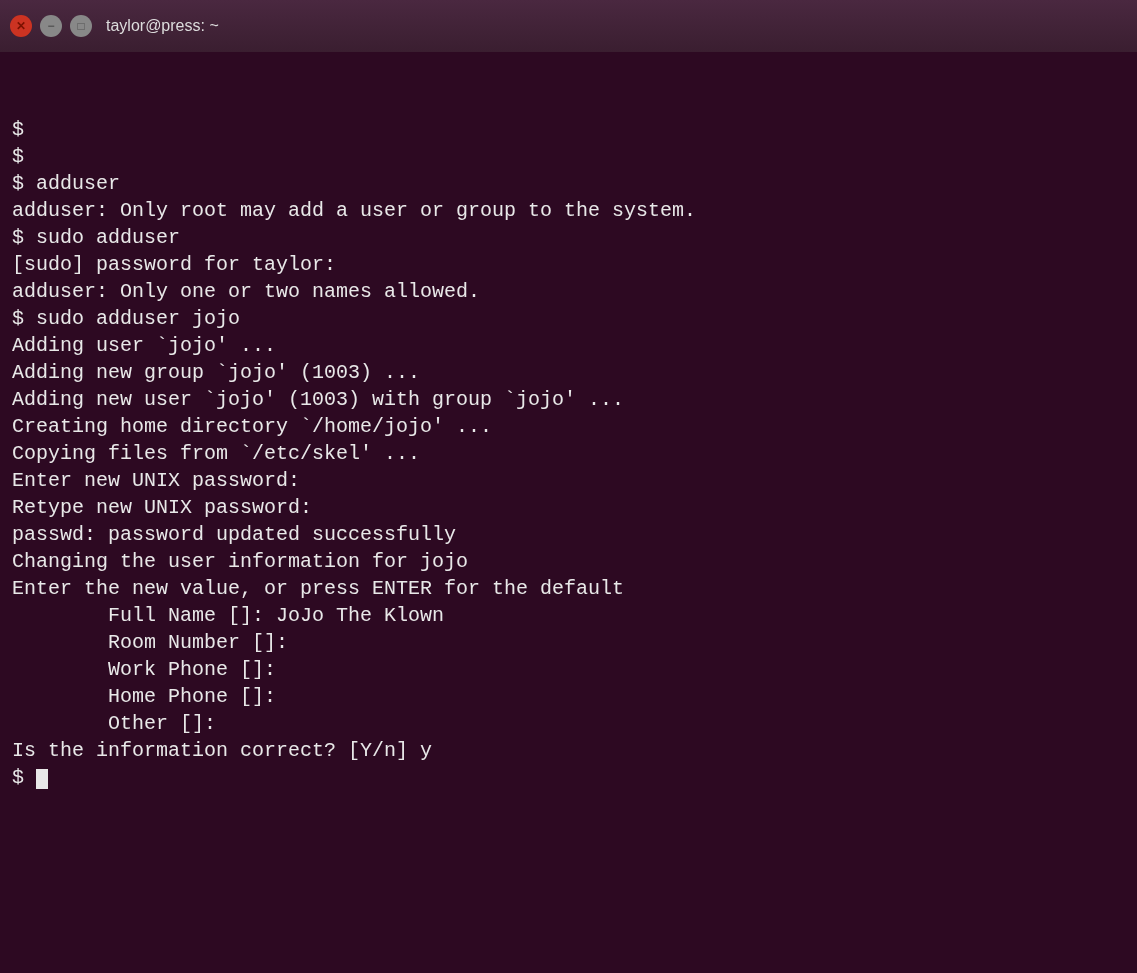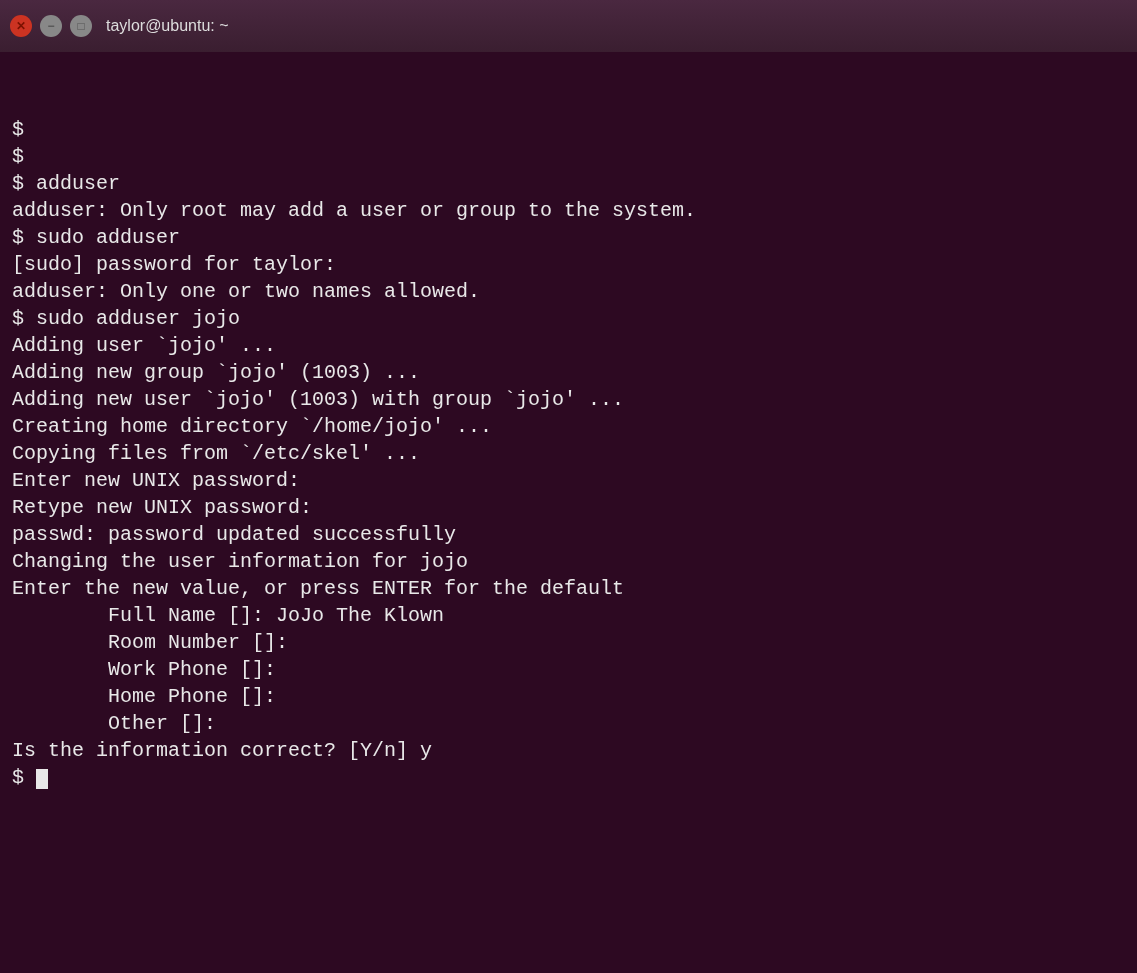--- a/index.html
+++ b/index.html
@@ -105,18 +105,18 @@
   <div class="titlebar">
     <button class="window-btn btn-close">
       <span>✕</span>
     </button>
     <button class="window-btn btn-minimize">
       <span>−</span>
     </button>
     <button class="window-btn btn-maximize">
       <span>□</span>
     </button>
-    <span class="title-text">taylor@ubuntu: ~</span>
+    <span class="title-text">taylor@press: ~</span>
   </div>
   <div class="terminal-body">
     <div id="terminal-lines"><span class="line">$</span><span class="line">$</span><span class="line">$ adduser</span><span class="line">adduser: Only root may add a user or group to the system.</span><span class="line">$ sudo adduser</span><span class="line">[sudo] password for taylor:</span><span class="line">adduser: Only one or two names allowed.</span><span class="line">$ sudo adduser jojo</span><span class="line">Adding user `jojo' ...</span><span class="line">Adding new group `jojo' (1003) ...</span><span class="line">Adding new user `jojo' (1003) with group `jojo' ...</span><span class="line">Creating home directory `/home/jojo' ...</span><span class="line">Copying files from `/etc/skel' ...</span><span class="line">Enter new UNIX password:</span><span class="line">Retype new UNIX password:</span><span class="line">passwd: password updated successfully</span><span class="line">Changing the user information for jojo</span><span class="line">Enter the new value, or press ENTER for the default</span><span class="line">        Full Name []: JoJo The Klown</span><span class="line">        Room Number []:</span><span class="line">        Work Phone []:</span><span class="line">        Home Phone []:</span><span class="line">        Other []:</span><span class="line">Is the information correct? [Y/n] y</span><span class="line">$ <span class="cursor"></span></span></div>
   </div>
 </div>
 
 </body></html>

